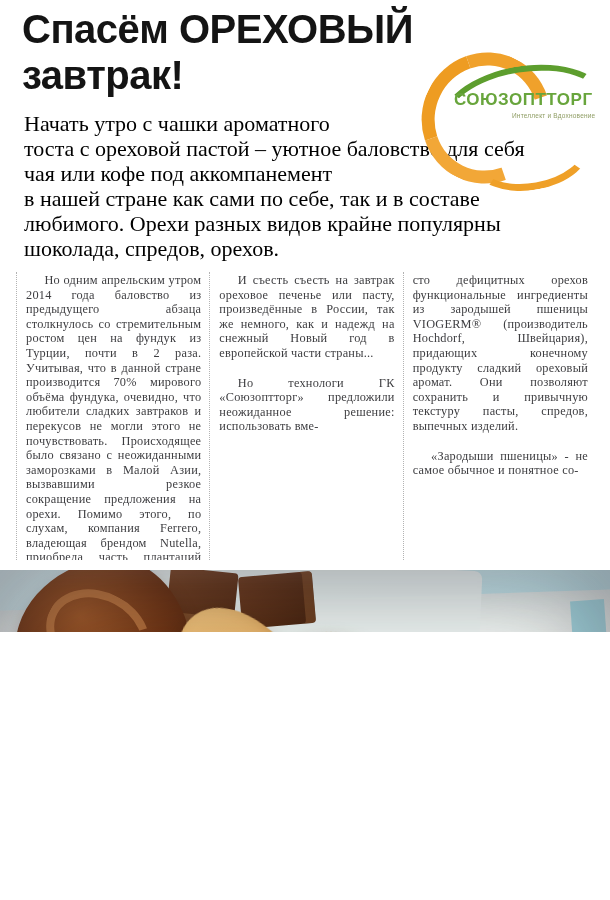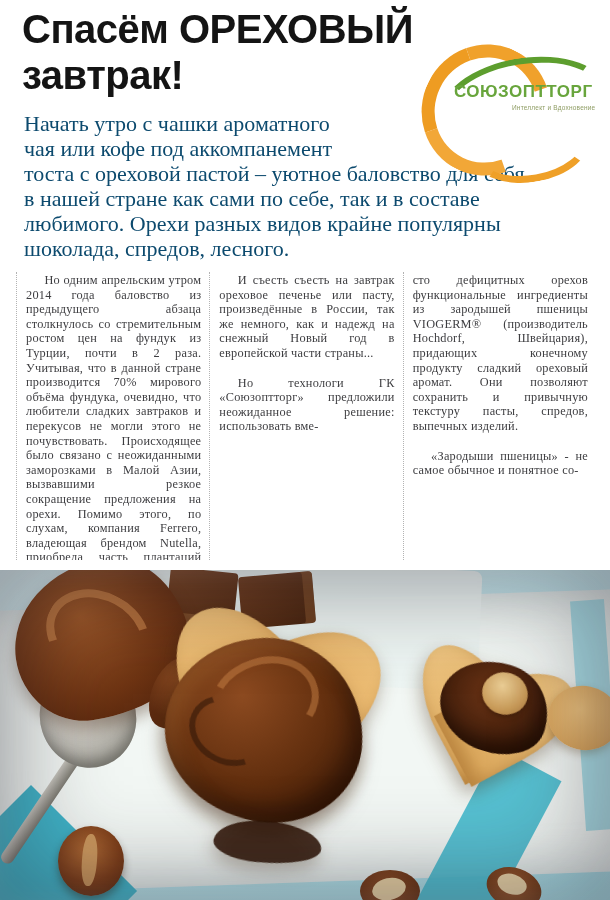--- a/index.html
+++ b/index.html
@@ -1,38 +1,38 @@
 <!DOCTYPE html>
 <html lang="ru"><head>
 <meta charset="utf-8">
 <style>
   html,body{margin:0;padding:0;}
   body{width:610px;height:900px;background:#ffffff;overflow:hidden;
        font-family:"Liberation Serif",serif;-webkit-font-smoothing:antialiased;}
-  .page{position:relative;width:610px;height:900px;background:#fff;overflow:hidden;}
+  .page{position:relative;width:610px;height:632px;background:#fff;overflow:hidden;}
 
   
   .title{margin:6px 140px 0 22px;width:470px;
          font-family:"Liberation Sans",sans-serif;font-weight:700;
          font-size:40px;line-height:46px;letter-spacing:-.5px;color:#141414;}
-  .logo{position:absolute;left:420px;top:42px;width:188px;height:122px;}
+  .logo{position:absolute;left:420px;top:50px;width:188px;height:122px;}
   .logo-arc1{position:absolute;left:2px;top:2px;width:102px;height:106px;border-radius:50%;
              border:13px solid transparent;border-top-color:#f0a12b;border-left-color:#ee9c22;
              border-bottom-color:#f2a737;transform:rotate(26deg);}
   .logo-arc2{position:absolute;left:52px;top:70px;width:104px;height:56px;border-radius:50%;
              border:7px solid transparent;border-bottom-color:#efa028;transform:rotate(-10deg);}
   .logo-swoosh{position:absolute;left:20px;top:16px;width:158px;height:82px;border-radius:50%;
              border:6px solid transparent;border-top-color:#5d9e2e;transform:rotate(-9deg);}
   .logo-text{position:absolute;left:34px;top:40px;font-family:"Liberation Sans",sans-serif;
              font-size:17px;font-weight:700;color:#68a53c;letter-spacing:.5px;}
   .logo-tagline{position:absolute;left:92px;top:62px;font-family:"Liberation Sans",sans-serif;
              font-size:6.5px;color:#8f9d64;letter-spacing:.2px;}
 
   
-  .intro{margin:13px 10px 0 24px;color:#0c4a6e;font-size:22px;line-height:25px;}
+  .intro{margin:13px 10px 0 24px;color:#000000;font-size:22px;line-height:25px;}
   .intro div{white-space:nowrap;}
 
   
   .columns{display:flex;margin:11px 14px 0 16px;height:288px;overflow:hidden;}
   .col{flex:1 1 0;border-left:1px dotted #b3b3b3;padding:1px 8px 0 9px;min-width:0;}
   .col p{margin:0;text-align:justify;font-size:12.3px;line-height:14.6px;
          letter-spacing:.25px;color:#3d3d40;}
   .col p.indent{text-indent:1.5em;}
   .col p.gap{margin-top:15px;}
 
@@ -131,25 +131,25 @@
   <div class="logo">
     <span class="logo-arc1"></span>
     <span class="logo-arc2"></span>
     <span class="logo-swoosh"></span>
     <span class="logo-text">СОЮЗОПТТОРГ</span>
     <span class="logo-tagline">Интеллект и Вдохновение</span>
   </div>
 
   <div class="intro">
     <div>Начать утро с чашки ароматного</div>
+    <div>тоста с ореховой пастой – уютное баловство для себя</div>
     <div>чая или кофе под аккомпанемент</div>
-    <div>тоста с ореховой пастой – уютное баловство для себя</div>
     <div>в нашей стране как сами по себе, так и в составе</div>
     <div>любимого. Орехи разных видов крайне популярны</div>
-    <div>шоколада, спредов, лесного.</div>
+    <div>шоколада, спредов, орехов.</div>
   </div>
 
   <section class="columns">
     <div class="col">
       <p class="indent">Но одним апрельским утром 2014 года баловство из предыдущего абзаца столкнулось со стремительным ростом цен на фундук из Турции, почти в 2 раза. Учитывая, что в данной стране производится 70% мирового объёма фундука, очевидно, что любители сладких завтраков и перекусов не могли этого не почувствовать. Происходящее было связано с неожиданными заморозками в Малой Азии, вызвавшими резкое сокращение предложения на орехи. Помимо этого, по слухам, компания Ferrero, владеющая брендом Nutella, приобрела часть плантаций фундука в Турции под собственные нужды. При усло-</p>
     </div>
     <div class="col">
       <p class="indent">И съесть съесть на завтрак ореховое печенье или пасту, произведённые в России, так же немного, как и надежд на снежный Новый год в европейской части страны...</p>
       <p class="indent gap">Но технологи ГК «Союзоптторг» предложили неожиданное решение: использовать вме-</p>
     </div>

